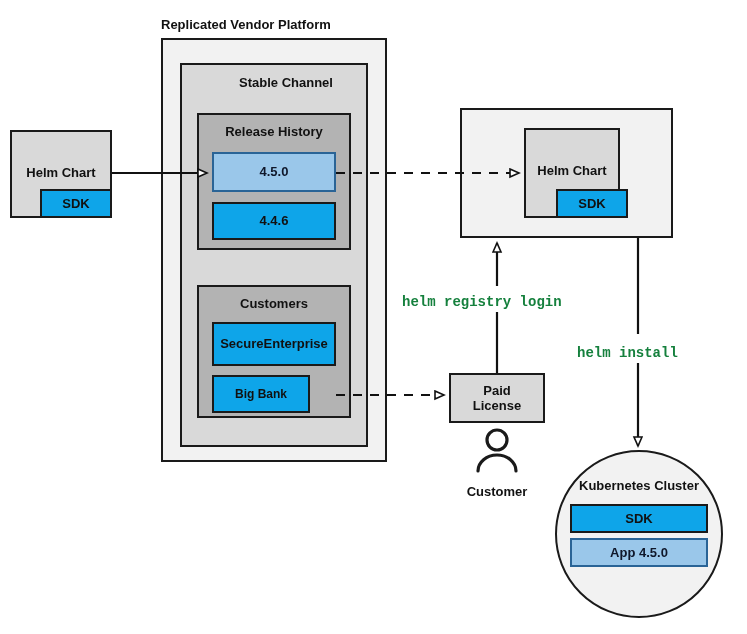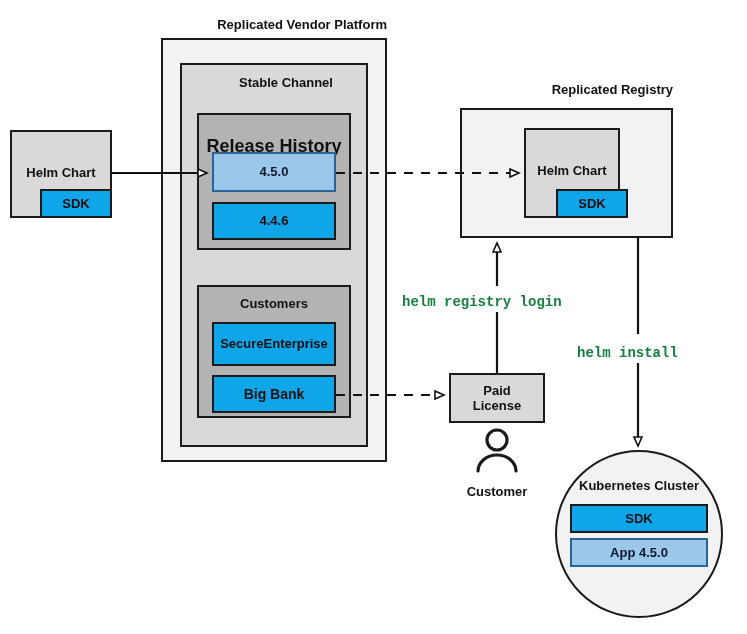--- a/index.html
+++ b/index.html
@@ -26,21 +26,21 @@
     justify-content: center;
     text-align: center;
     font-weight: bold;
     color: #111111;
     line-height: 1.18;
   }
   .lbl-top {
     position: absolute;
     font-weight: bold;
     color: #111111;
-    text-align: right;
+    text-align: left;
     white-space: nowrap;
   }
   .title-inner {
     position: absolute;
     top: 8px;
     left: 0;
     right: 0;
     text-align: center;
     font-weight: bold;
     color: #111111;
@@ -100,41 +100,40 @@
 
   <div class="lbl-top" style="left:161px; top:17px; width:226px; font-size:13px;">Replicated Vendor Platform</div>
 
   <div class="box fill-light" style="left:161px; top:38px; width:226px; height:424px;"></div>
 
   <div class="box fill-mid" style="left:180px; top:63px; width:188px; height:384px;">
     <span class="title-inner" style="font-size:13px; top:10px;padding-left:24px;">Stable Channel</span>
   </div>
 
   <div class="box fill-dark" style="left:197px; top:113px; width:154px; height:137px;">
-    <span class="title-inner" style="font-size:18px; top:21px;">Release History</span>
+    <span class="title-inner" style="font-size:13px; top:9px;">Release History</span>
   </div>
   <div class="box fill-blue" style="left:212px; top:152px; width:124px; height:40px; font-size:13px;">
     <span>4.5.0</span>
   </div>
   <div class="box fill-white" style="left:212px; top:202px; width:124px; height:38px; font-size:13px;">
     <span>4.4.6</span>
   </div>
 
   <div class="box fill-dark" style="left:197px; top:285px; width:154px; height:133px;">
     <span class="title-inner" style="font-size:13px; top:9px;">Customers</span>
   </div>
   <div class="box fill-white" style="left:212px; top:322px; width:124px; height:44px; font-size:13px; flex-direction:row;">
     <span>Secure</span>
     <span>Enterprise</span>
   </div>
-  <div class="box fill-white" style="left:212px; top:375px; width:124px; height:38px; font-size:14px;">
+  <div class="box fill-white" style="left:212px; top:375px; width:98px; height:38px; font-size:12px;">
     <span>Big Bank</span>
   </div>
 
-  <div class="lbl-top" style="left:460px; top:82px; width:213px; font-size:13px;">Replicated Registry</div>
 
   <div class="box fill-light" style="left:460px; top:108px; width:213px; height:130px;"></div>
 
   <div class="box fill-mid" style="left:524px; top:128px; width:96px; height:90px; font-size:13px;">
     <span style="position:absolute; left:0; right:0; top:33px;">Helm Chart</span>
   </div>
   <div class="box fill-white" style="left:556px; top:189px; width:72px; height:29px; font-size:13px;">
     <span>SDK</span>
   </div>
 

